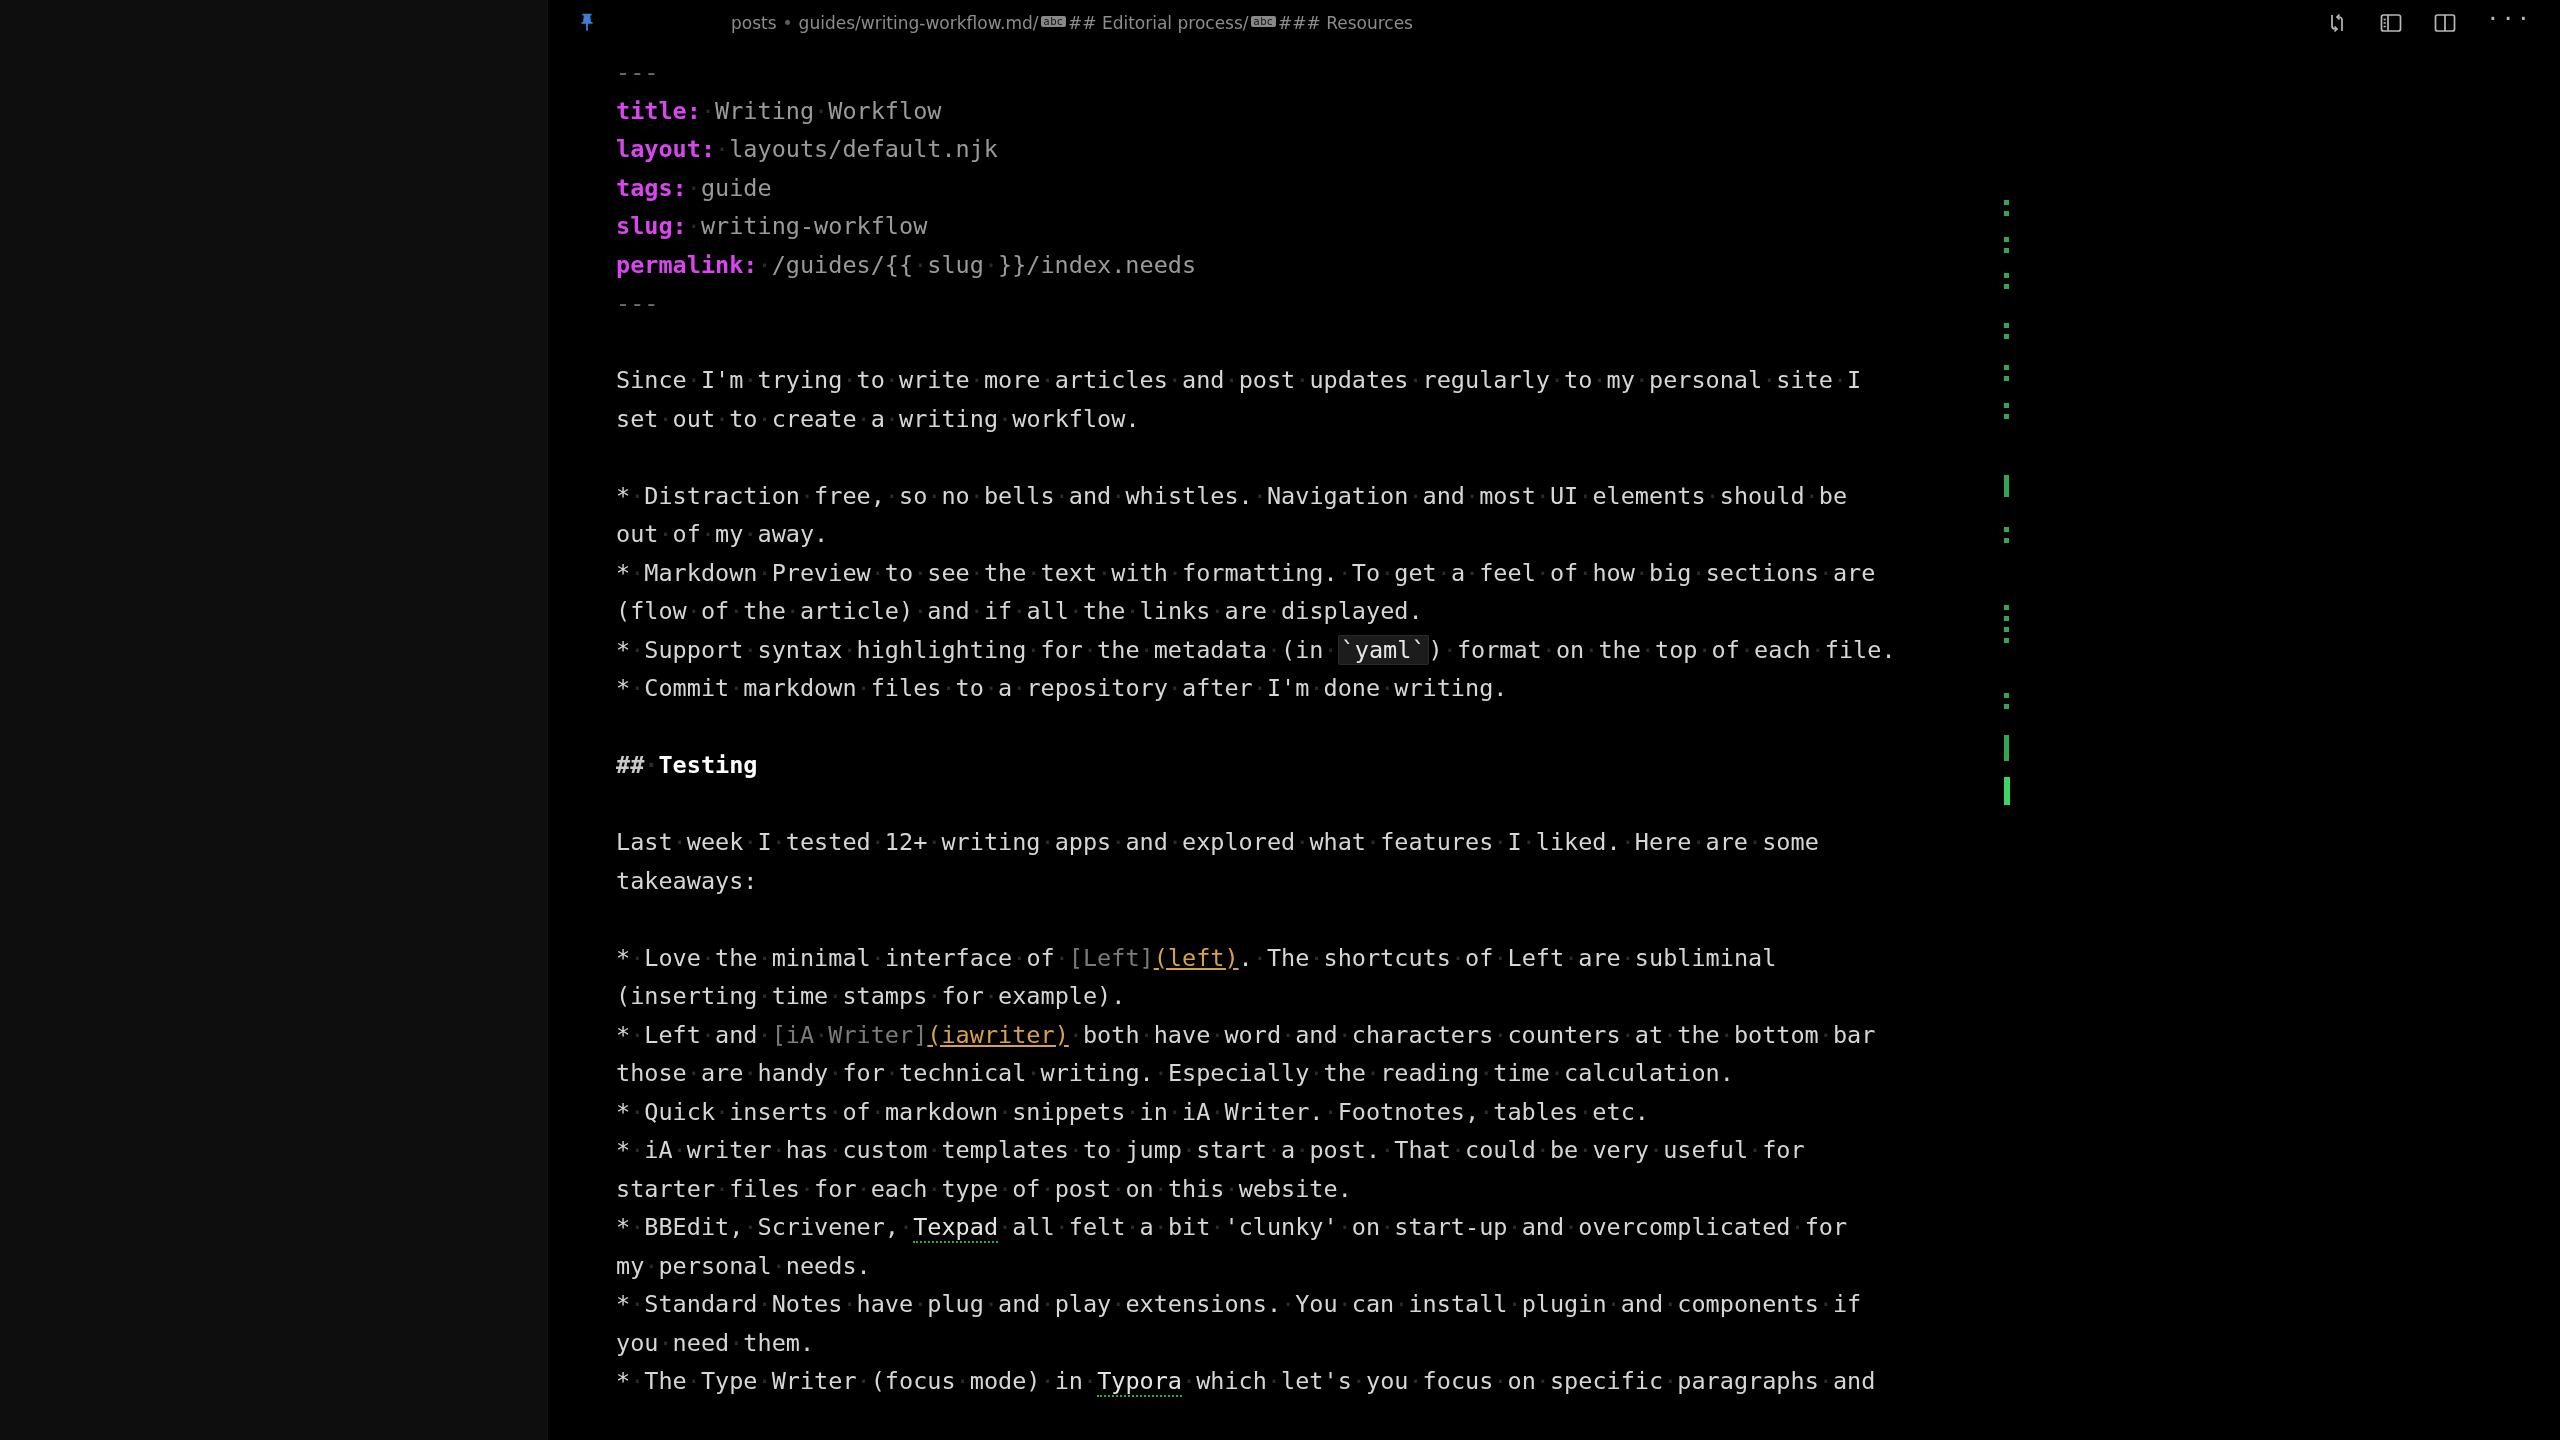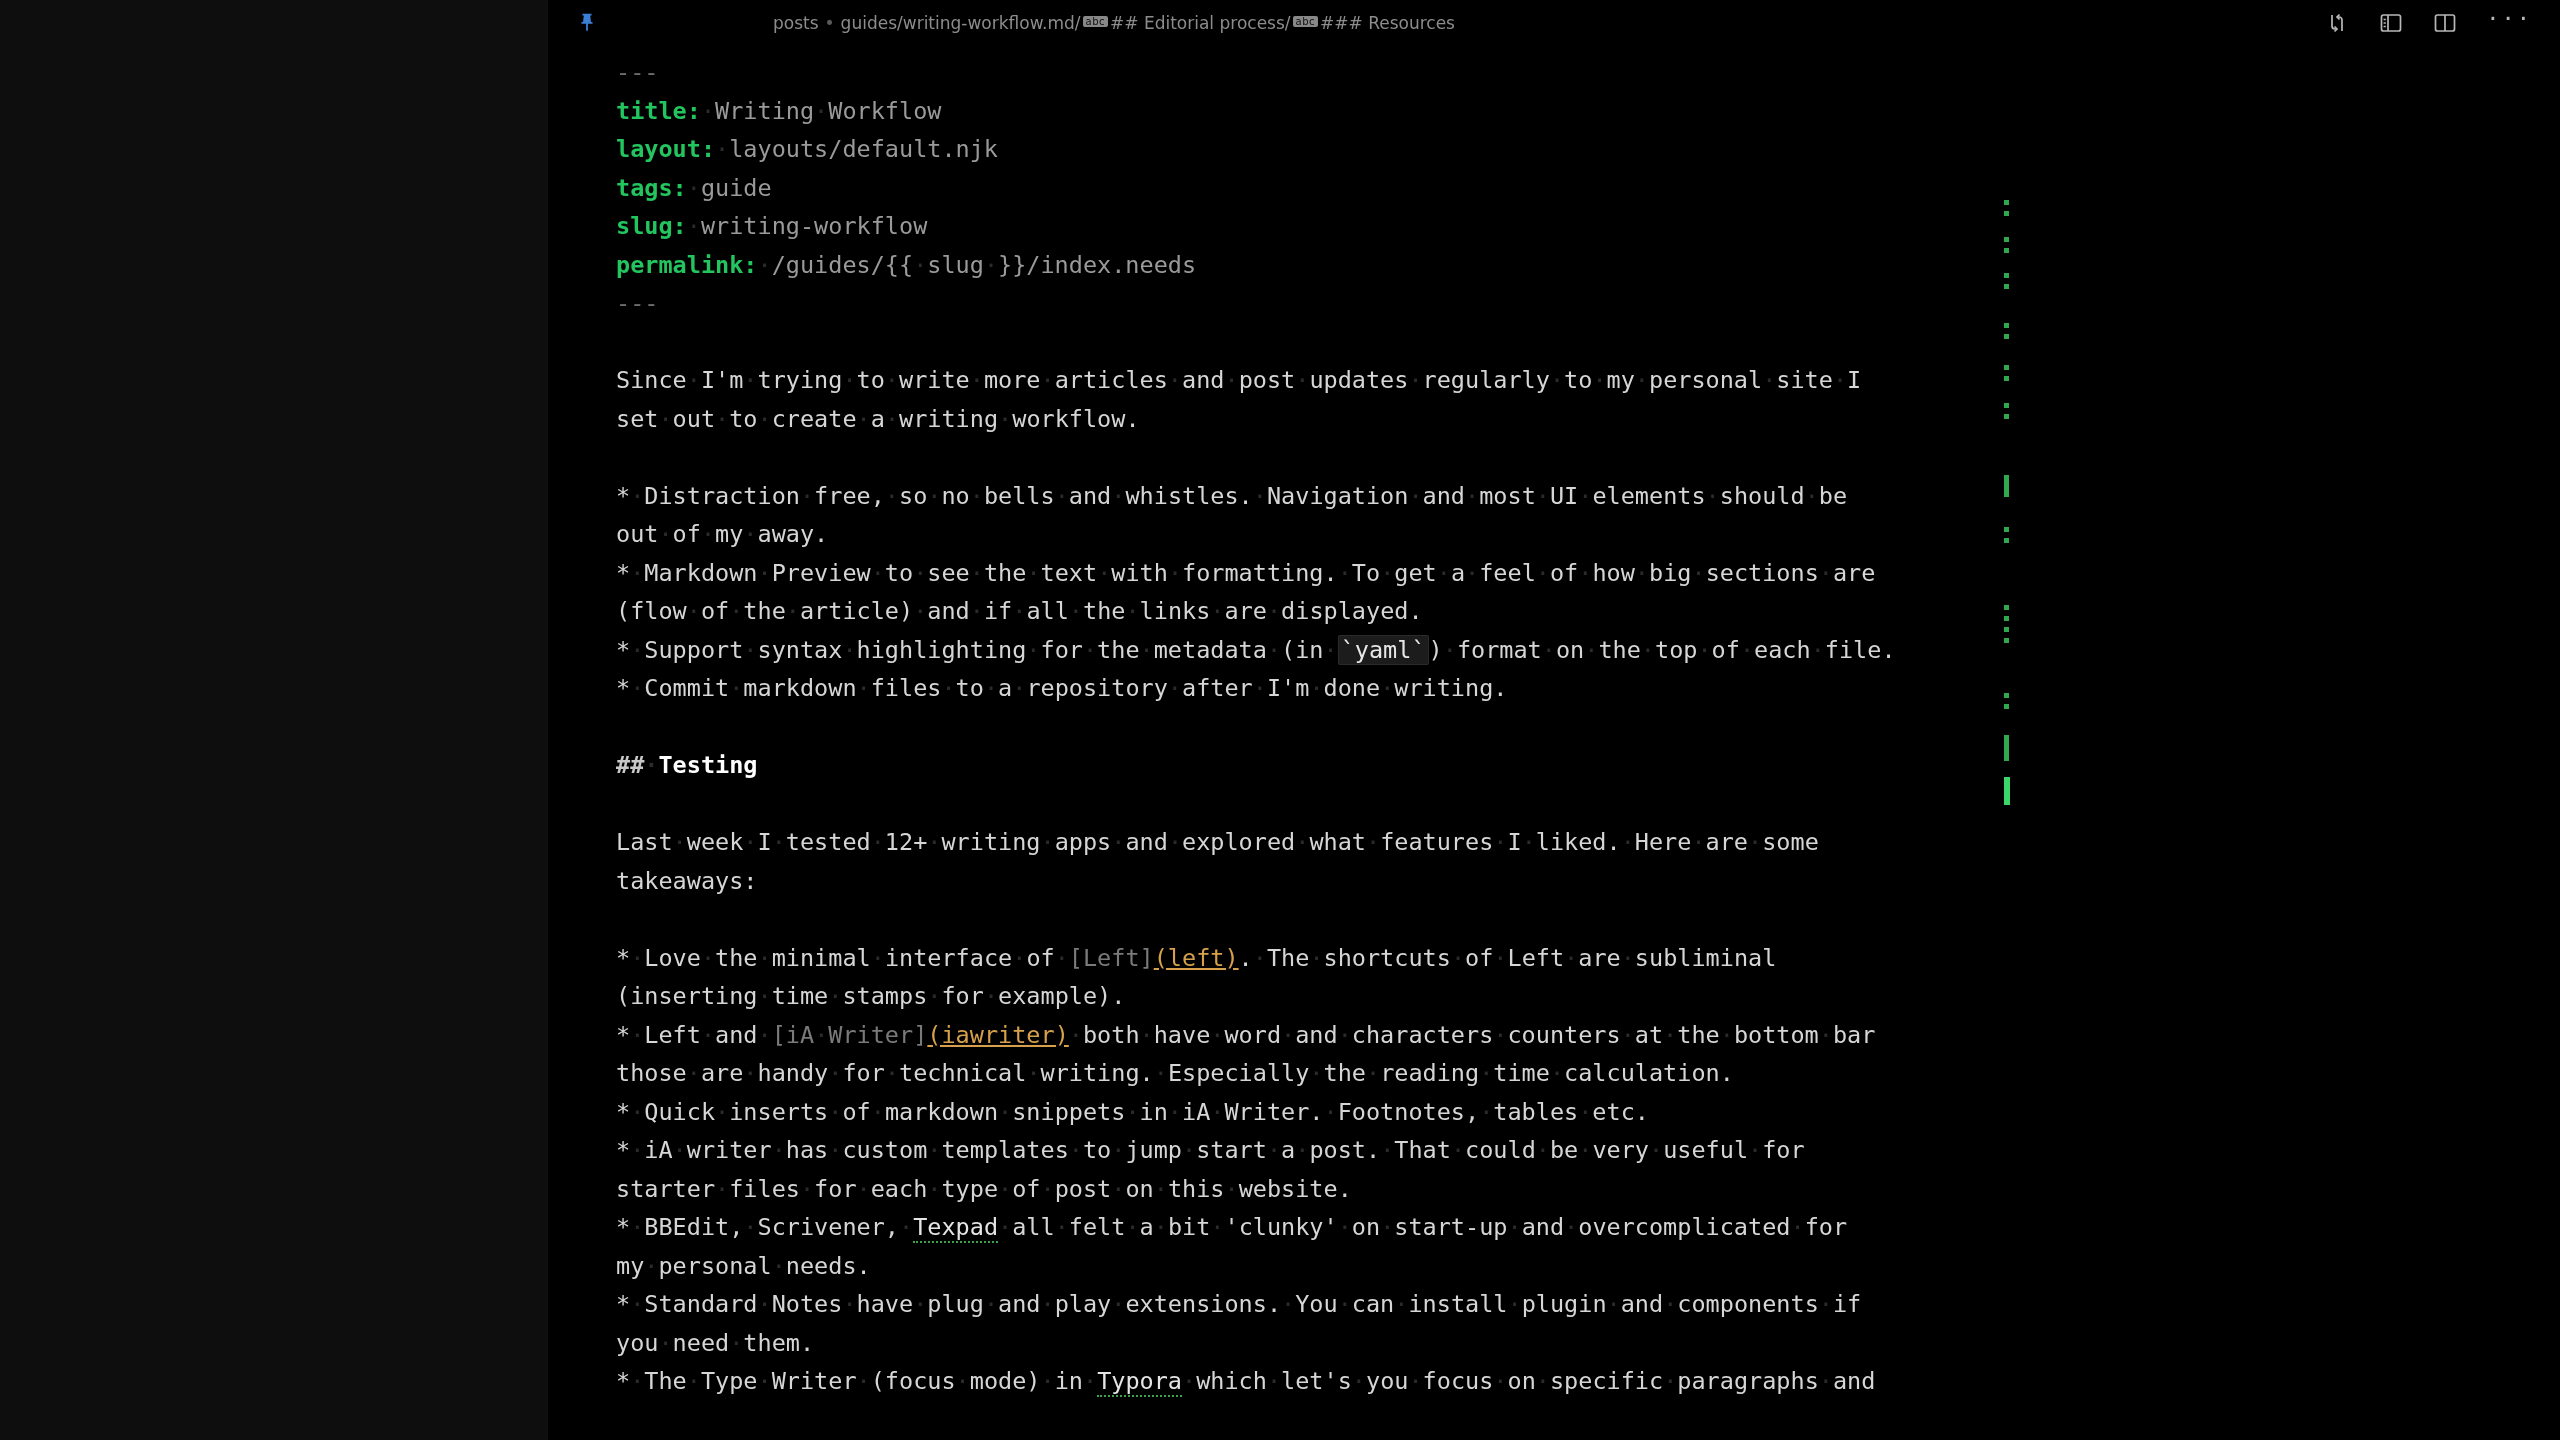--- a/index.html
+++ b/index.html
@@ -50,21 +50,20 @@
     left: 0; top: 0;
     width: 2144px; height: 45px;
     display: flex;
     align-items: center;
     justify-content: center;
     gap: 0px;
     font-family: "DejaVu Sans", sans-serif;
     font-size: 17px;
     color: #8c8c8c;
     white-space: pre;
-    margin-left: 42px;
   }
   .tb-title .seg { color: #8c8c8c; }
   .tb-title .sep { color: #5a5a5a; padding: 0 6px; }
   .abc-badge {
     display: inline-block;
     font-size: 10px;
     color: #111;
     background: #888;
     border-radius: 2px;
     padding: 0px 3px;
@@ -117,21 +116,21 @@
     line-height: 38.5px;
     color: #d4d4d4;
     white-space: pre;
     padding-left: 68px;
     letter-spacing: 0.0px;
   }
   .line:first-child { margin-top: 8px; }
 
   
   .t-dim      { color: #6e6e6e; }
-  .t-key      { color: #22c55e; font-weight: bold; }
+  .t-key      { color: #d946ef; font-weight: bold; }
   .t-val      { color: #9a9a9a; }
   .t-text     { color: #d6d6d6; }
   .t-head     { color: #ffffff; font-weight: bold; }
   .t-hash     { color: #c8c8c8; font-weight: bold; }
   .t-code     { color: #e8e8e8; background: #1c1c1c; border: 1px solid #2a2a2a; border-radius: 2px; padding: 0 2px; }
   .t-linktext { color: #7a7a7a; }
   .t-linkurl  { color: #d6a14a; text-decoration: underline; }
   .t-brace    { color: #9a9a9a; }
   .t-spell    { color: #e5e5e5; border-bottom: 2px dotted #3ba34b; }
   .dot        { color: #2b2b2b; }

